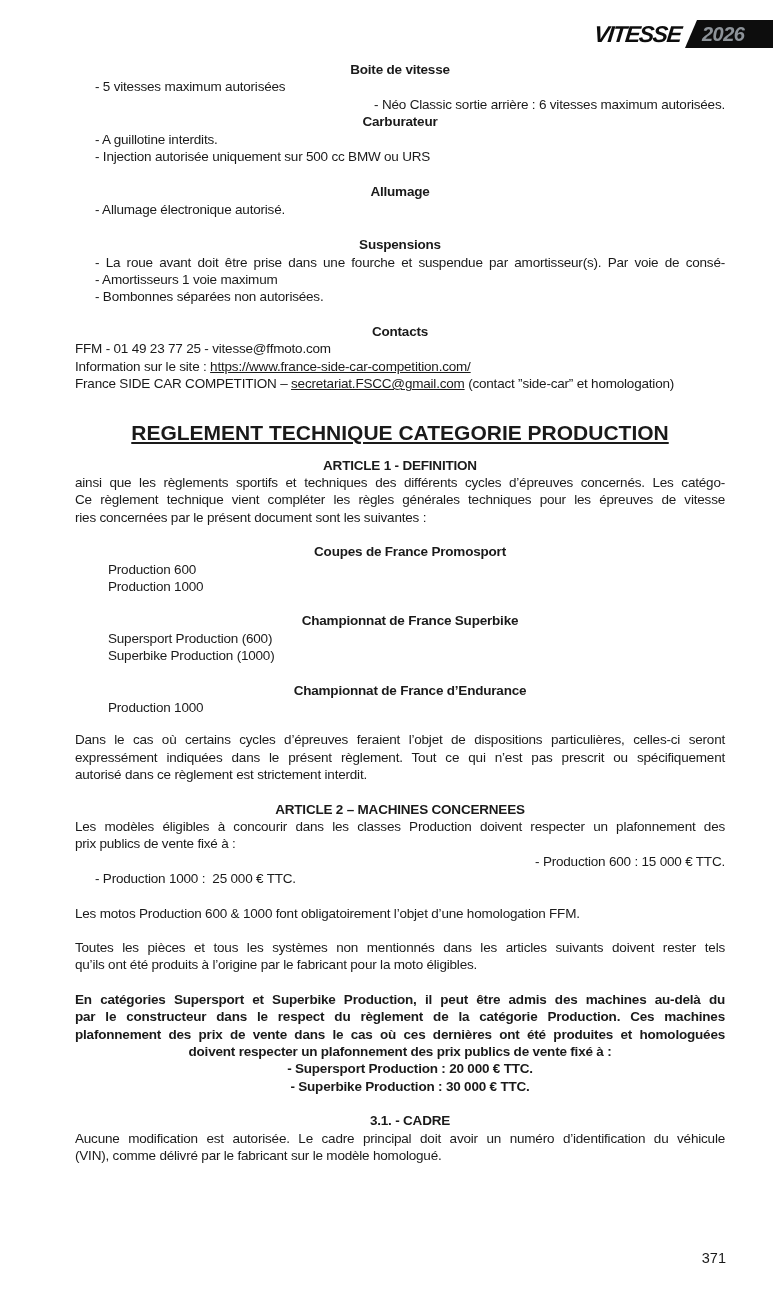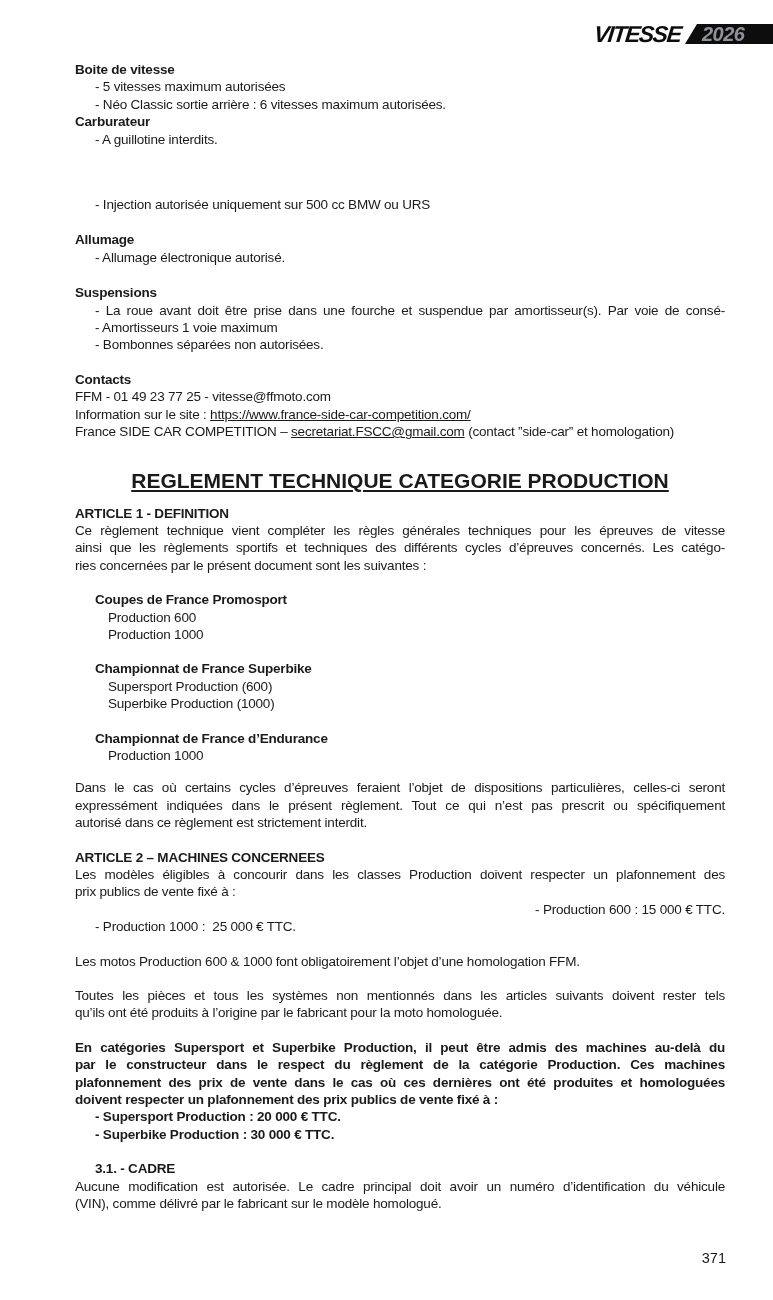--- a/index.html
+++ b/index.html
@@ -26,21 +26,21 @@
     font-size: 23px;
     line-height: 28px;
     letter-spacing: -1.5px;
     color: #0d0d0d;
     transform: skewX(-6deg);
     margin-right: 4px;
   }
   .logo-year-badge {
     background: var(--logo-bg, #0d0d0d);
     color: var(--logo-year, #8d9399);
-    height: 20px;
+    height: 28px;
     width: 88px;
     clip-path: polygon(12px 0, 100% 0, 100% 100%, 0 100%);
     font-style: italic;
     font-weight: 700;
     font-size: 20px;
     letter-spacing: -0.5px;
     display: flex;
     align-items: center;
     padding-left: 17px;
     box-sizing: border-box;
@@ -50,21 +50,21 @@
     position: absolute;
     top: 61px;
     left: 75px;
     width: 650px;
     color: var(--text, #1a1a1a);
     font-size: 13.5px;
     line-height: 17.4px;
     letter-spacing: -0.2px;
   }
   .line { min-height: 17.4px; }
-  .bold { font-weight: 700; }
+  .bold { font-weight: 700; text-align: center; }
   .just { text-align: justify; text-align-last: justify; }
   .lnk { text-decoration: underline; }
   .title {
     font-weight: 700;
     font-size: 21px;
     line-height: 24px;
     letter-spacing: 0;
     text-align: center;
     text-decoration: underline;
     margin: 8px 0 6px 0;
@@ -84,43 +84,43 @@
 <div class="page">
 
   <div class="logo">
     <span class="logo-brand">VITESSE</span>
     <span class="logo-year-badge">2026</span>
   </div>
 
   <div class="content" id="doc-body">
       <div class="line bold">Boite de vitesse</div>
       <div class="line" style="padding-left: 20px;">- 5 vitesses maximum autorisées</div>
-      <div class="line" style="padding-left: 20px;">- Néo Classic sortie arrière : 6 vitesses maximum autorisées.</div>
+      <div class="line" style="padding-left: 20px; text-align: right;">- Néo Classic sortie arrière : 6 vitesses maximum autorisées.</div>
       <div class="line bold">Carburateur</div>
       <div class="line" style="padding-left: 20px;">- A guillotine interdits.</div>
-      <div class="line" style="padding-left: 20px; margin-top: 48px;">- Injection autorisée uniquement sur 500 cc BMW ou URS</div>
+      <div class="line" style="padding-left: 20px;">- Injection autorisée uniquement sur 500 cc BMW ou URS</div>
       <div class="spacer" style="height: 18px;"></div>
       <div class="line bold">Allumage</div>
       <div class="line" style="padding-left: 20px;">- Allumage électronique autorisé.</div>
       <div class="spacer" style="height: 18px;"></div>
       <div class="line bold">Suspensions</div>
       <div class="line just" style="padding-left: 20px;">- La roue avant doit être prise dans une fourche et suspendue par amortisseur(s). Par voie de consé-</div>
       <div class="line" style="padding-left: 20px;">- Amortisseurs 1 voie maximum</div>
       <div class="line" style="padding-left: 20px;">- Bombonnes séparées non autorisées.</div>
       <div class="spacer" style="height: 17px;"></div>
       <div class="line bold">Contacts</div>
       <div class="line">FFM - 01 49 23 77 25 - vitesse@ffmoto.com</div>
       <div class="line"><span>Information sur le site : </span><span class="lnk">https://www.france-side-car-competition.com/</span></div>
       <div class="line"><span>France SIDE CAR COMPETITION – </span><span class="lnk">secretariat.FSCC@gmail.com</span><span> (contact ”side-car” et homologation)</span></div>
       <div class="spacer" style="height: 20px;"></div>
       <div class="title">REGLEMENT TECHNIQUE CATEGORIE PRODUCTION</div>
       <div class="spacer" style="height: 6px;"></div>
       <div class="line bold">ARTICLE 1 - DEFINITION</div>
+      <div class="line just">ainsi que les règlements sportifs et techniques des différents cycles d’épreuves concernés. Les catégo-</div>
       <div class="line just">Ce règlement technique vient compléter les règles générales techniques pour les épreuves de vitesse</div>
-      <div class="line just">ainsi que les règlements sportifs et techniques des différents cycles d’épreuves concernés. Les catégo-</div>
       <div class="line">ries concernées par le présent document sont les suivantes :</div>
       <div class="spacer" style="height: 17px;"></div>
       <div class="line bold" style="padding-left: 20px;">Coupes de France Promosport</div>
       <div class="line" style="padding-left: 33px;">Production 600</div>
       <div class="line" style="padding-left: 33px;">Production 1000</div>
       <div class="spacer" style="height: 17px;"></div>
       <div class="line bold" style="padding-left: 20px;">Championnat de France Superbike</div>
       <div class="line" style="padding-left: 33px;">Supersport Production (600)</div>
       <div class="line" style="padding-left: 33px;">Superbike Production (1000)</div>
       <div class="spacer" style="height: 17px;"></div>
@@ -133,21 +133,21 @@
       <div class="spacer" style="height: 17px;"></div>
       <div class="line bold">ARTICLE 2 – MACHINES CONCERNEES</div>
       <div class="line just">Les modèles éligibles à concourir dans les classes Production doivent respecter un plafonnement des</div>
       <div class="line">prix publics de vente fixé à :</div>
       <div class="line" style="padding-left: 20px; text-align: right;">- Production 600 : 15 000 € TTC.</div>
       <div class="line" style="padding-left: 20px;">- Production 1000 :&nbsp; 25 000 € TTC.</div>
       <div class="spacer" style="height: 17px;"></div>
       <div class="line">Les motos Production 600 &amp; 1000 font obligatoirement l’objet d’une homologation FFM.</div>
       <div class="spacer" style="height: 17px;"></div>
       <div class="line just">Toutes les pièces et tous les systèmes non mentionnés dans les articles suivants doivent rester tels</div>
-      <div class="line">qu’ils ont été produits à l’origine par le fabricant pour la moto homologuée.</div>
+      <div class="line">qu’ils ont été produits à l’origine par le fabricant pour la moto éligibles.</div>
       <div class="spacer" style="height: 17px;"></div>
       <div class="line bold just">En catégories Supersport et Superbike Production, il peut être admis des machines au-delà du</div>
       <div class="line bold just">par le constructeur dans le respect du règlement de la catégorie Production. Ces machines</div>
       <div class="line bold just">plafonnement des prix de vente dans le cas où ces dernières ont été produites et homologuées</div>
       <div class="line bold">doivent respecter un plafonnement des prix publics de vente fixé à :</div>
       <div class="line bold" style="padding-left: 20px;">- Supersport Production : 20 000 € TTC.</div>
       <div class="line bold" style="padding-left: 20px;">- Superbike Production : 30 000 € TTC.</div>
       <div class="spacer" style="height: 17px;"></div>
       <div class="line bold" style="padding-left: 20px;">3.1. - CADRE</div>
       <div class="line just">Aucune modification est autorisée. Le cadre principal doit avoir un numéro d’identification du véhicule</div>

